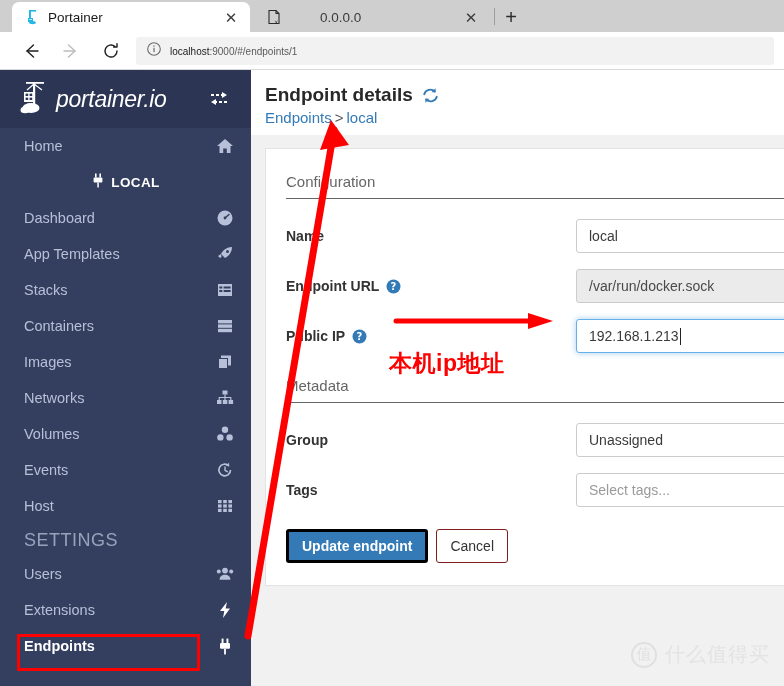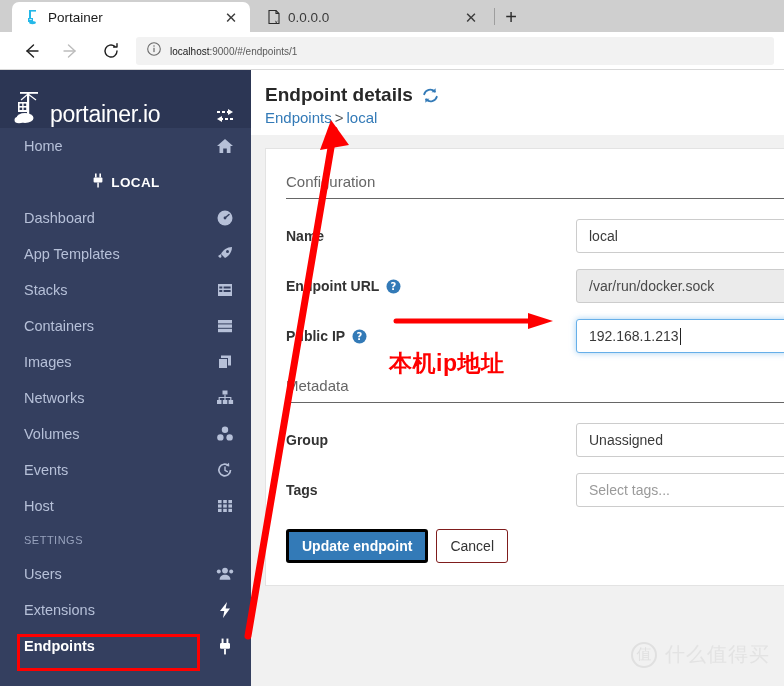--- a/index.html
+++ b/index.html
@@ -26,21 +26,21 @@
     left:12px; width:238px;
     background:#ffffff;
     border-radius:7px 7px 0 0;
   }
   .tab.inactive {
     left:252px; width:238px;
     background:#cfcfcf;
   }
   .tab-favicon { width:16px; height:16px; flex:0 0 16px; position:relative; }
   .tab-title { flex:1 1 auto; white-space:nowrap; overflow:hidden; }
-  .tab.inactive .tab-title { color:#3a3a3a; }
+  .tab.inactive .tab-title { color:#3a3a3a;margin-left:32px; }
   .tab-close {
     width:18px; height:18px; flex:0 0 18px;
     display:flex; align-items:center; justify-content:center;
     font-size:15px; color:#3c3c3c; line-height:1;
   }
   .tab-divider {
     position:absolute; left:494px; top:8px; width:1px; height:17px;
     background:#9e9e9e;
   }
   .newtab {
@@ -77,21 +77,21 @@
     background:#d8d8d8;
   }
 
   
   .sidebar {
     position:absolute; left:0; top:70px; width:251px; height:616px;
     background:#343f5f;
   }
   .brandbar {
     height:58px; background:#2c3654;
-    display:flex; align-items:flex-end; padding:0 14px;
+    display:flex; align-items:center; padding:0 20px;font-style:italic;
   }
   .brand-logo { width:34px; height:38px; flex:0 0 34px; position:relative; margin-right:2px;}
   .brand-text {
     font-size:23px; color:#ffffff; letter-spacing:-0.3px;
     flex:1 1 auto;
   }
   .brand-toggle { width:24px; height:24px; flex:0 0 24px; }
 
   .nav-item {
     height:36px; display:flex; align-items:center;
@@ -103,21 +103,21 @@
     display:flex; align-items:center; justify-content:center; }
   .nav-item.current { color:#ffffff; font-weight:bold; }
   .nav-local {
     height:36px; display:flex; align-items:center; justify-content:center;
     gap:6px; color:#ffffff; font-size:13.5px; font-weight:bold;
     letter-spacing:0.4px;
   }
   .nav-section {
     height:32px; display:flex; align-items:center;
     padding-left:24px;
-    font-size:11px; color:#97a2bd; letter-spacing:0.5px;text-align:center;
+    font-size:18px; color:#97a2bd; letter-spacing:0.5px;text-align:center;
   }
 
   
   .main {
     position:absolute; left:251px; top:70px; width:533px; height:616px;
     background:#f1f1f1;
   }
   .page-head {
     background:#ffffff; padding:14px 0 26px 14px; height:65px;
   }

